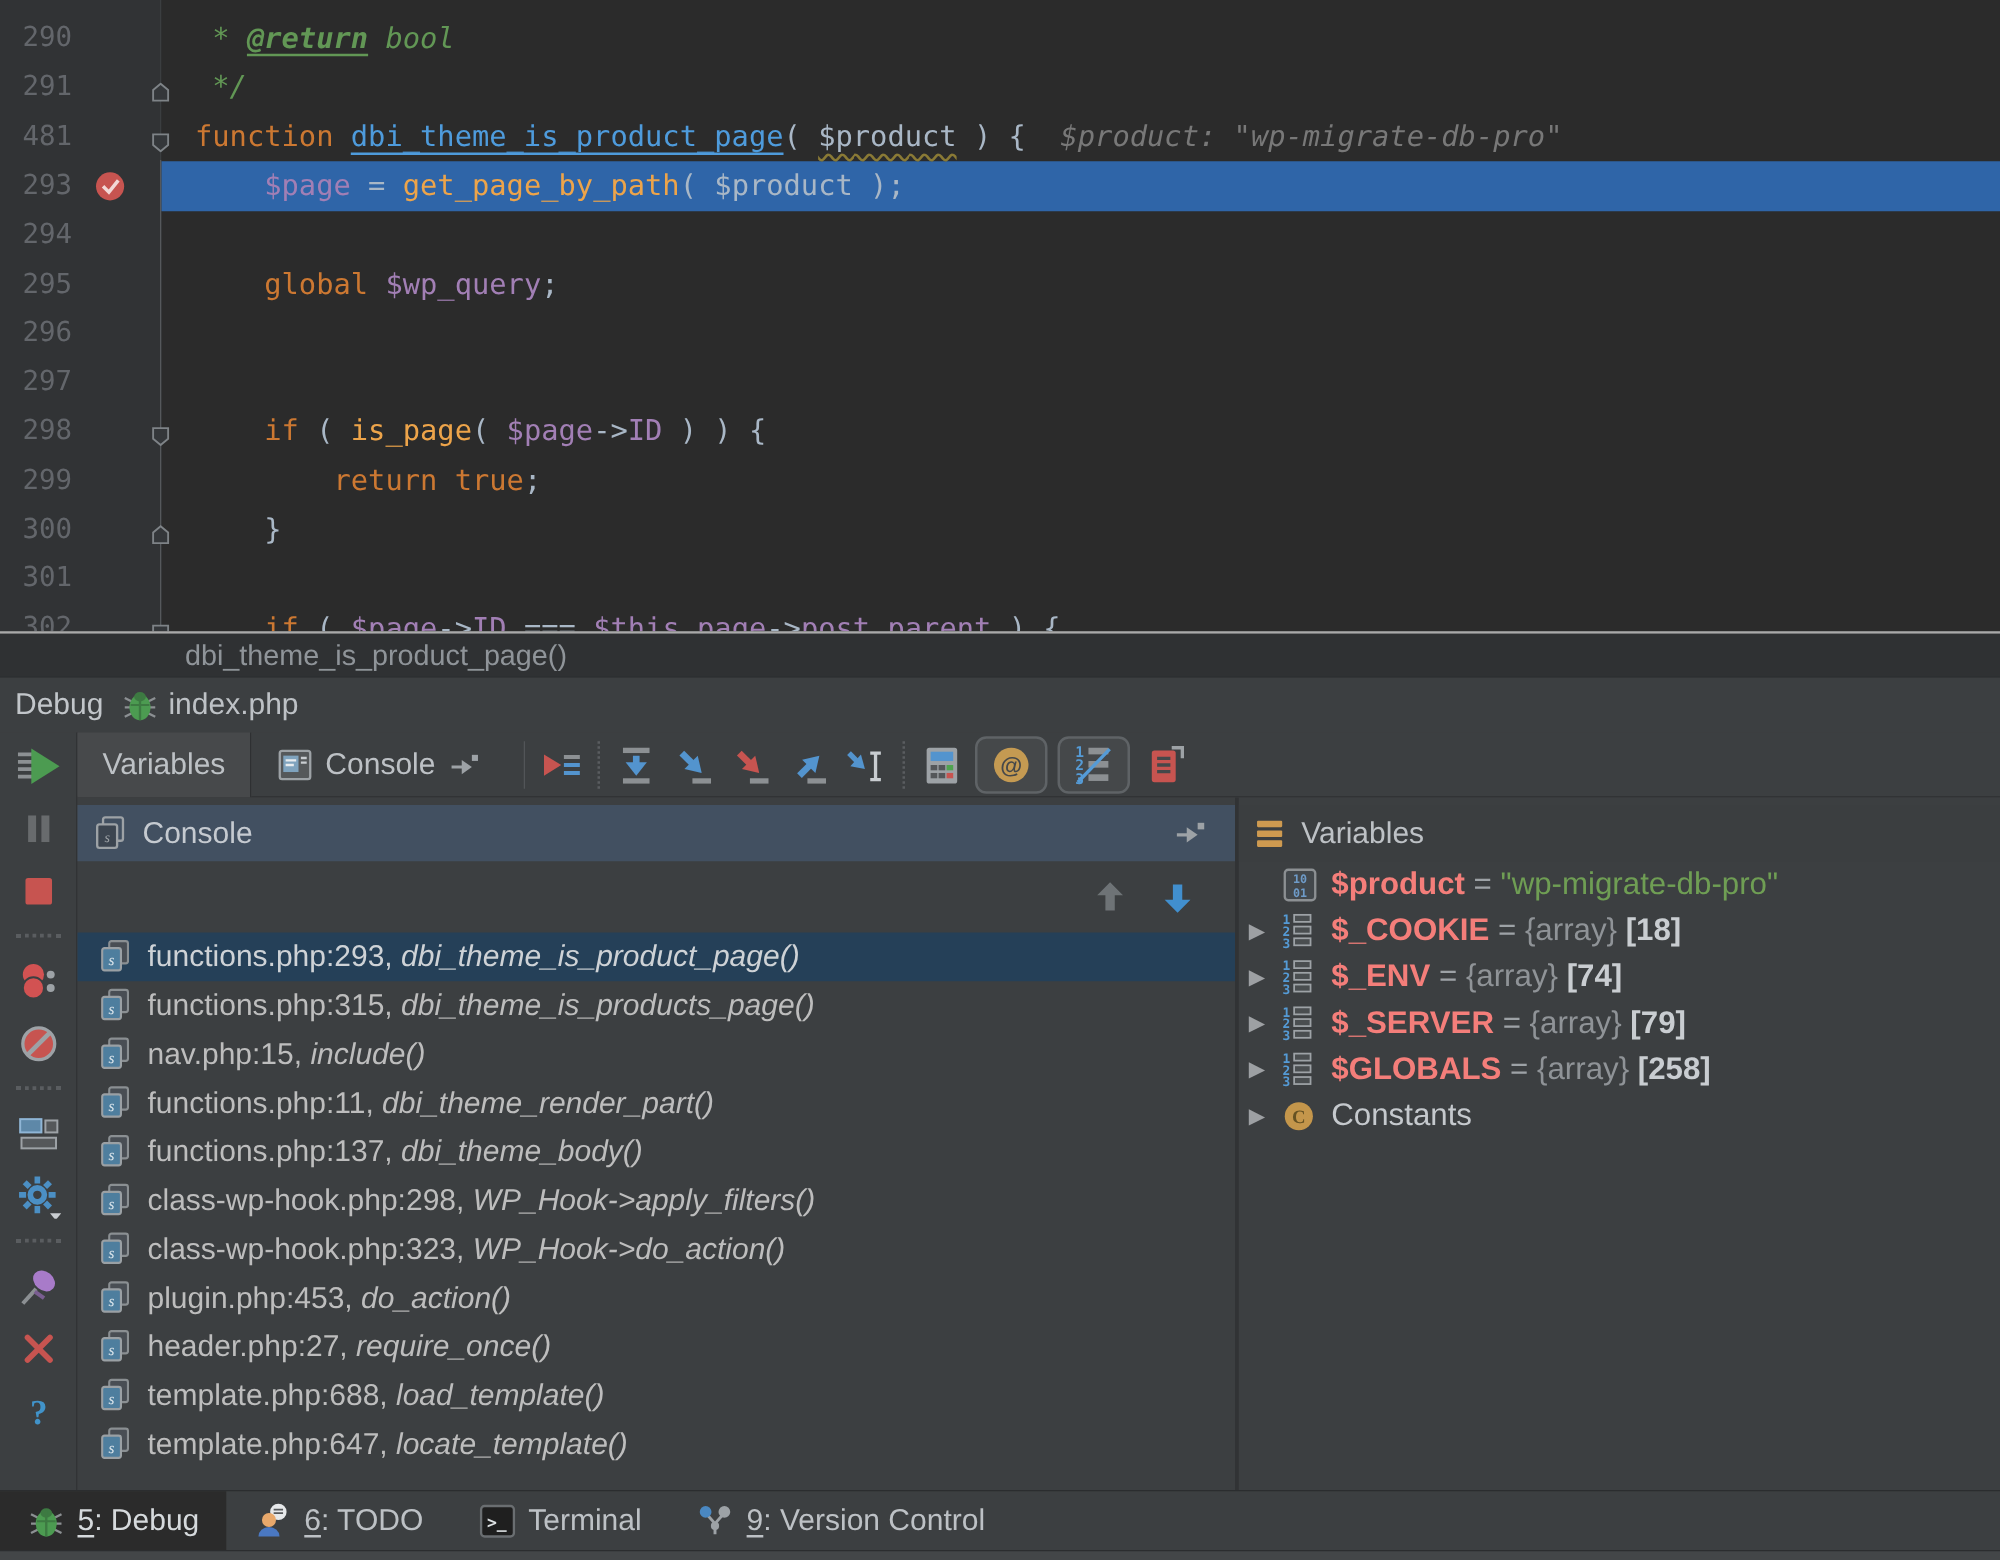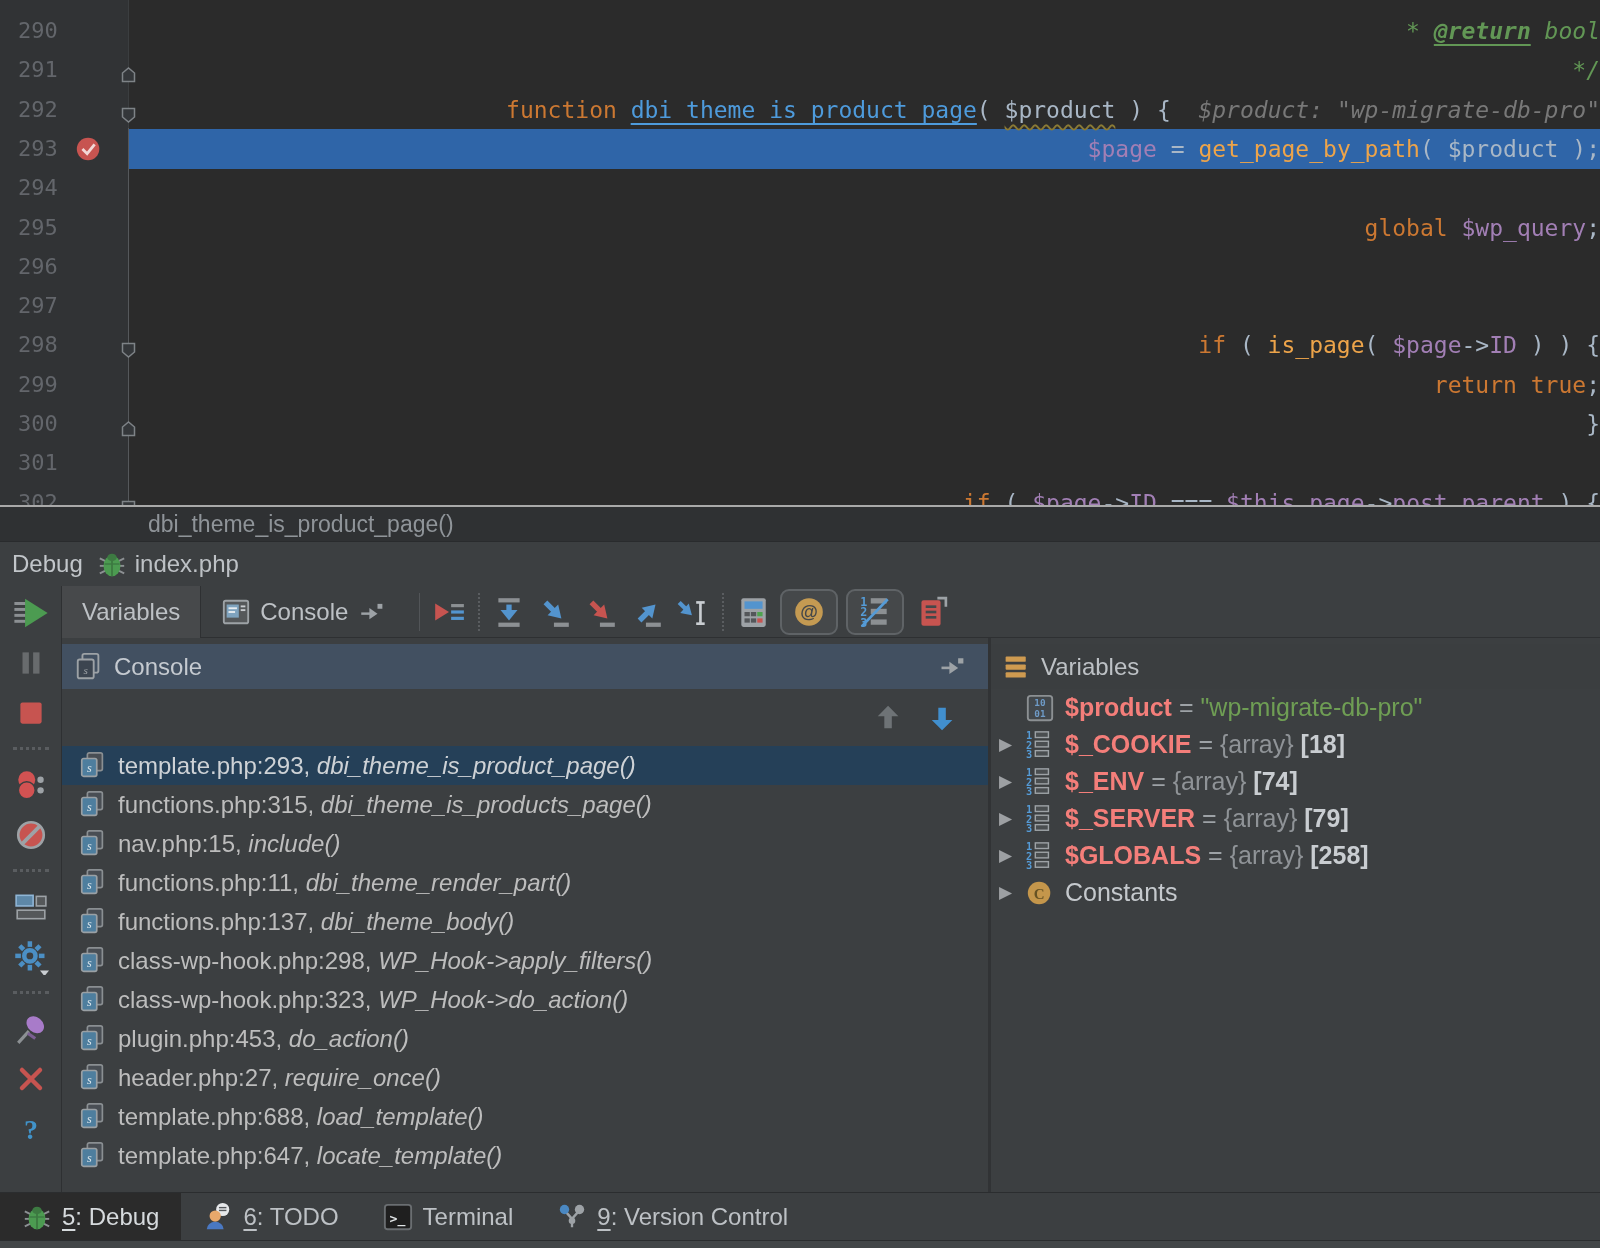--- a/index.html
+++ b/index.html
@@ -8,21 +8,21 @@
   .screen { position:relative; width:1600px; height:1248px; background:#3C3F41; }
 
   
   .editor { position:absolute; left:0; top:0; width:1600px; height:505px; background:#2B2B2B; overflow:hidden;
             font-family:"DejaVu Sans Mono", monospace; font-size:23px; }
   .gutter-bg { position:absolute; left:0; top:0; width:128px; height:505px; background:#313335; }
   .gutter-border { position:absolute; left:128px; top:0; width:1px; height:505px; background:#3B3E40; }
   .fold-line { position:absolute; left:128px; top:128px; width:1px; height:377px; background:#55585B; }
   .exec-line { position:absolute; left:129px; right:0; height:40px; background:#2F65A8; }
   .lnum { position:absolute; left:18px; width:70px; height:40px; line-height:40px; color:#63666B; font-size:22px; }
-  .code-line { position:absolute; left:156px; right:0; height:40px; line-height:40px; white-space:pre;text-align:right; }
+  .code-line { position:absolute; left:156px; right:0; height:40px; line-height:40px; white-space:pre; }
   .tok.kw   { color:#CC7832; font-weight:normal; }
   .tok.fdecl{ color:#4E9BDC; text-decoration:underline; text-underline-offset:5px; }
   .tok.fcall{ color:#EDA44A; }
   .tok.var  { color:#A27FB5; }
   .tok.param{ color:#A9B7C6; }
   .tok.paramw{ color:#A9B7C6; text-decoration:underline wavy #8A7A35 2px; text-underline-offset:6px; }
   .tok.pun  { color:#A9B7C6; }
   .tok.doc  { color:#629755; font-style:italic; }
   .tok.doctag{ color:#629755; font-style:italic; font-weight:bold; text-decoration:underline; text-underline-offset:5px; }
   .tok.hint { color:#787878; font-style:italic; }
@@ -107,21 +107,21 @@
       <div class="fold-line"></div>
       <div class="lnum" style="top:-28.3px">289</div>
       <div class="code-line" style="top:-28.3px"></div>
       <div class="lnum" style="top:11.0px">290</div>
       <div class="code-line" style="top:11.0px"><span class="tok doc"> * </span><span class="tok doctag">@return</span><span class="tok doc"> bool</span></div>
       <div class="lnum" style="top:50.3px">291</div>
       <div class="fold-mark" style="top:62.3px"><svg width="15" height="16" viewBox="0 0 15 16">
           <path d="M1.5 6 L7.5 1 L13.5 6 V14.5 H1.5 Z" fill="#34373A" stroke="#7E8387" stroke-width="1.5"></path>
         </svg></div>
       <div class="code-line" style="top:50.3px"><span class="tok doc"> */</span></div>
-      <div class="lnum" style="top:89.6px">292</div>
+      <div class="lnum" style="top:89.6px">481</div>
       <div class="fold-mark" style="top:101.6px"><svg width="15" height="16" viewBox="0 0 15 16">
           <path d="M1.5 1.5 H13.5 V10 L7.5 15 L1.5 10 Z" fill="#34373A" stroke="#7E8387" stroke-width="1.5"></path>
         </svg></div>
       <div class="code-line" style="top:89.6px"><span class="tok kw">function </span><span class="tok fdecl">dbi_theme_is_product_page</span><span class="tok pun">( </span><span class="tok paramw">$product</span><span class="tok pun"> ) {</span><span class="tok hint">  $product: "wp-migrate-db-pro"</span></div>
       <div class="lnum" style="top:128.9px">293</div>
       <div class="bp-icon" style="top:134.9px"><svg width="30" height="30" viewBox="0 0 32 32">
           <circle cx="15" cy="15" r="12" fill="#C75450"></circle>
           <path d="M9 15 L14 20 L22 10" fill="none" stroke="#F2D8D6" stroke-width="3"></path>
         </svg></div>
       <div class="code-line" style="top:128.9px"><span class="tok pun">    </span><span class="tok var">$page</span><span class="tok pun"> = </span><span class="tok fcall">get_page_by_path</span><span class="tok pun">( </span><span class="tok param">$product</span><span class="tok pun"> );</span></div>
@@ -465,21 +465,21 @@
             <svg width="30" height="30" viewBox="0 0 32 32">
               <path d="M15 29 L4 18 L11 18 L11 5 L19 5 L19 18 L26 18 Z" fill="#418FCE"></path>
             </svg>
           </span>
       </div>
       <div id="frames-list">
           <div class="frame-row sel"><span class="icon"><svg width="30" height="30" viewBox="0 0 32 32">
                 <rect x="10" y="2" width="16" height="19" rx="2" fill="#494E54" stroke="#8A8F92" stroke-width="1.8"></rect>
                 <rect x="4" y="8" width="16" height="19" rx="2" fill="#4E7E9E" stroke="#9AA0A4" stroke-width="1.8"></rect>
                 <text x="12" y="22.5" text-anchor="middle" font-size="13" font-style="italic" fill="#DCE6EC" font-family="serif">s</text>
-              </svg></span><span class="frame-loc">template.php:293, </span><span class="frame-fn">dbi_theme_is_product_page()</span></div>
+              </svg></span><span class="frame-loc">functions.php:293, </span><span class="frame-fn">dbi_theme_is_product_page()</span></div>
           <div class="frame-row "><span class="icon"><svg width="30" height="30" viewBox="0 0 32 32">
                 <rect x="10" y="2" width="16" height="19" rx="2" fill="#494E54" stroke="#8A8F92" stroke-width="1.8"></rect>
                 <rect x="4" y="8" width="16" height="19" rx="2" fill="#4E7E9E" stroke="#9AA0A4" stroke-width="1.8"></rect>
                 <text x="12" y="22.5" text-anchor="middle" font-size="13" font-style="italic" fill="#DCE6EC" font-family="serif">s</text>
               </svg></span><span class="frame-loc">functions.php:315, </span><span class="frame-fn">dbi_theme_is_products_page()</span></div>
           <div class="frame-row "><span class="icon"><svg width="30" height="30" viewBox="0 0 32 32">
                 <rect x="10" y="2" width="16" height="19" rx="2" fill="#494E54" stroke="#8A8F92" stroke-width="1.8"></rect>
                 <rect x="4" y="8" width="16" height="19" rx="2" fill="#4E7E9E" stroke="#9AA0A4" stroke-width="1.8"></rect>
                 <text x="12" y="22.5" text-anchor="middle" font-size="13" font-style="italic" fill="#DCE6EC" font-family="serif">s</text>
               </svg></span><span class="frame-loc">nav.php:15, </span><span class="frame-fn">include()</span></div>

